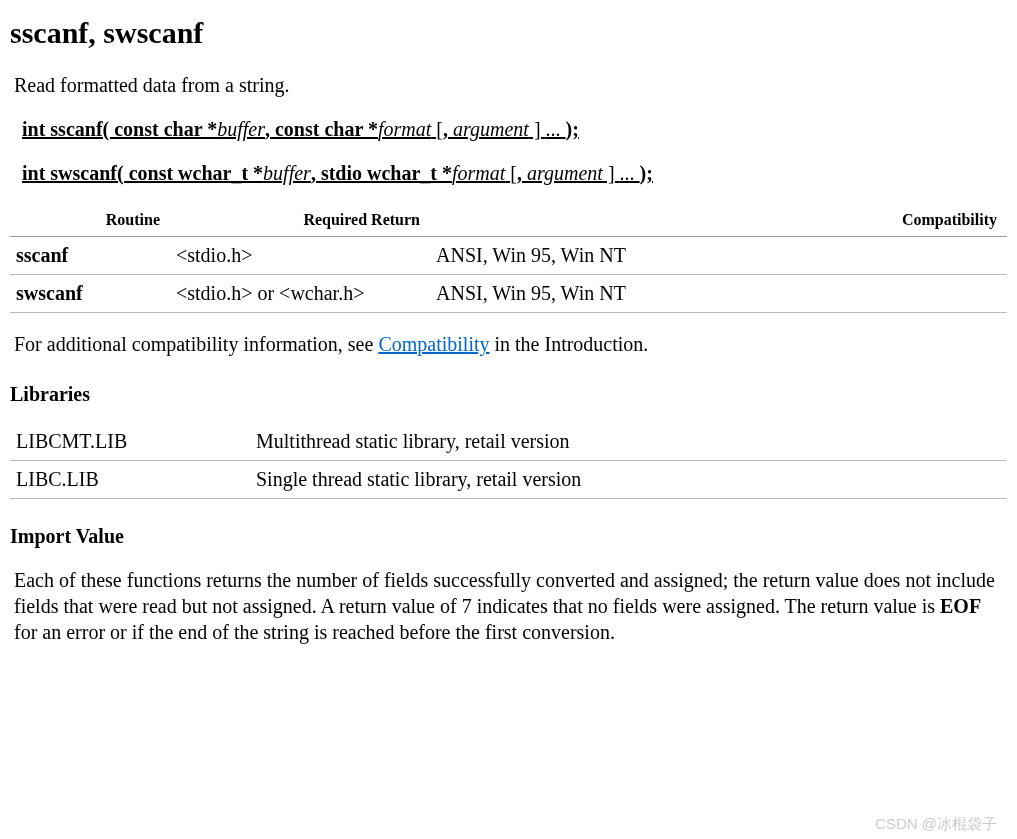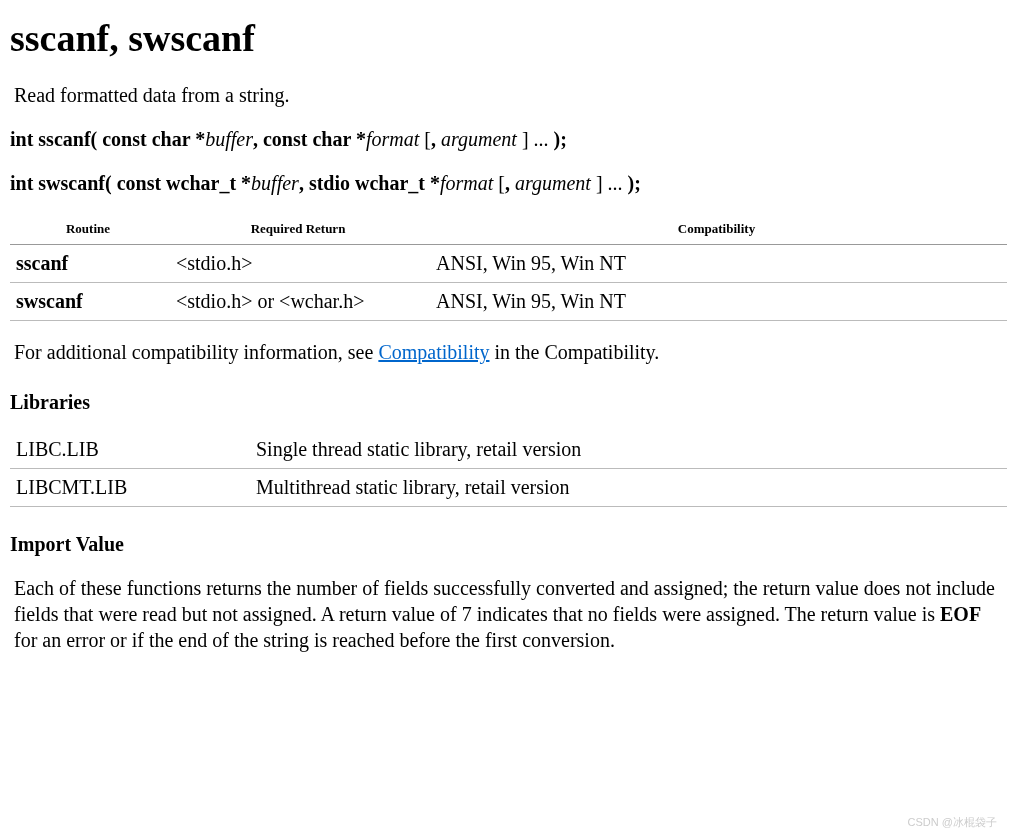--- a/index.html
+++ b/index.html
@@ -4,50 +4,51 @@
 <style>
   body {
     font-family: "Times New Roman", Times, serif;
     font-size: 20px;
     color: #000;
     margin: 8px 10px;
     width: 997px;
     background: #fff;
   }
   h1 {
-    font-size: 38px;
+    font-size: 30px;
     font-weight: bold;
     margin: 8px 0 22px 0;
   }
   p {
     margin: 18px 4px;
     line-height: 1.3;
   }
   .sig {
     font-weight: bold;
-    margin: 18px 0;
+    margin: 18px 12px;
+    text-decoration: underline;
   }
   .sig .it {
     font-style: italic;
     font-weight: normal;
   }
   .sig .nb {
     font-weight: normal;
   }
   table {
     border-collapse: collapse;
     width: 100%;
     margin: 14px 0 18px 0;
   }
   th {
-    text-align: center;
+    text-align: right;
     font-weight: bold;
     padding: 7px 10px 7px 6px;
     border-bottom: 1px solid #999;
-    font-size: 13px;
+    font-size: 16px;
   }
   td {
     padding: 7px 10px 7px 6px;
     border-bottom: 1px solid #bbb;
     font-size: 20px;
   }
   td.b {
     font-weight: bold;
   }
   a {
@@ -56,21 +57,21 @@
   }
   .section-title {
     font-weight: bold;
     margin: 24px 0 16px 0;
   }
   .watermark {
     position: absolute;
     right: 20px;
     top: 815px;
     color: #ccc;
-    font-size: 11px;
+    font-size: 15px;
     font-family: sans-serif;
   }
 </style>
 </head>
 <body>
 
 <h1>sscanf, swscanf</h1>
 
 <p>Read formatted data from a string.</p>
 
@@ -101,38 +102,38 @@
   </tr>
   <tr>
     <td class="b">swscanf</td>
     <td>&lt;stdio.h&gt; or &lt;wchar.h&gt;</td>
     <td>ANSI, Win 95, Win NT</td>
   </tr>
 </tbody>
   </table>
 
 <p>
-  <span>For additional compatibility information, see </span><a href="#">Compatibility</a><span> in the Compatibility.</span>
+  <span>For additional compatibility information, see </span><a href="#">Compatibility</a><span> in the Introduction.</span>
 </p>
 
 <p class="section-title">Libraries</p>
 
 <table>
   <colgroup>
       <col style="width:240px">
       <col>
     </colgroup>
   <tbody>
       <tr>
+    <td>LIBCMT.LIB</td>
+    <td>Multithread static library, retail version</td>
+  </tr>
+  <tr>
     <td>LIBC.LIB</td>
     <td>Single thread static library, retail version</td>
-  </tr>
-  <tr>
-    <td>LIBCMT.LIB</td>
-    <td>Multithread static library, retail version</td>
   </tr>
 </tbody>
   </table>
 
 <p class="section-title">Import Value</p>
 
 <p>
   <span>Each of these functions returns the number of fields successfully converted and assigned; the return value does not include fields that were read but not assigned. A return value of 7 indicates that no fields were assigned. The return value is </span><b>EOF</b><span> for an error or if the end of the string is reached before the first conversion.</span>
 </p>
 

